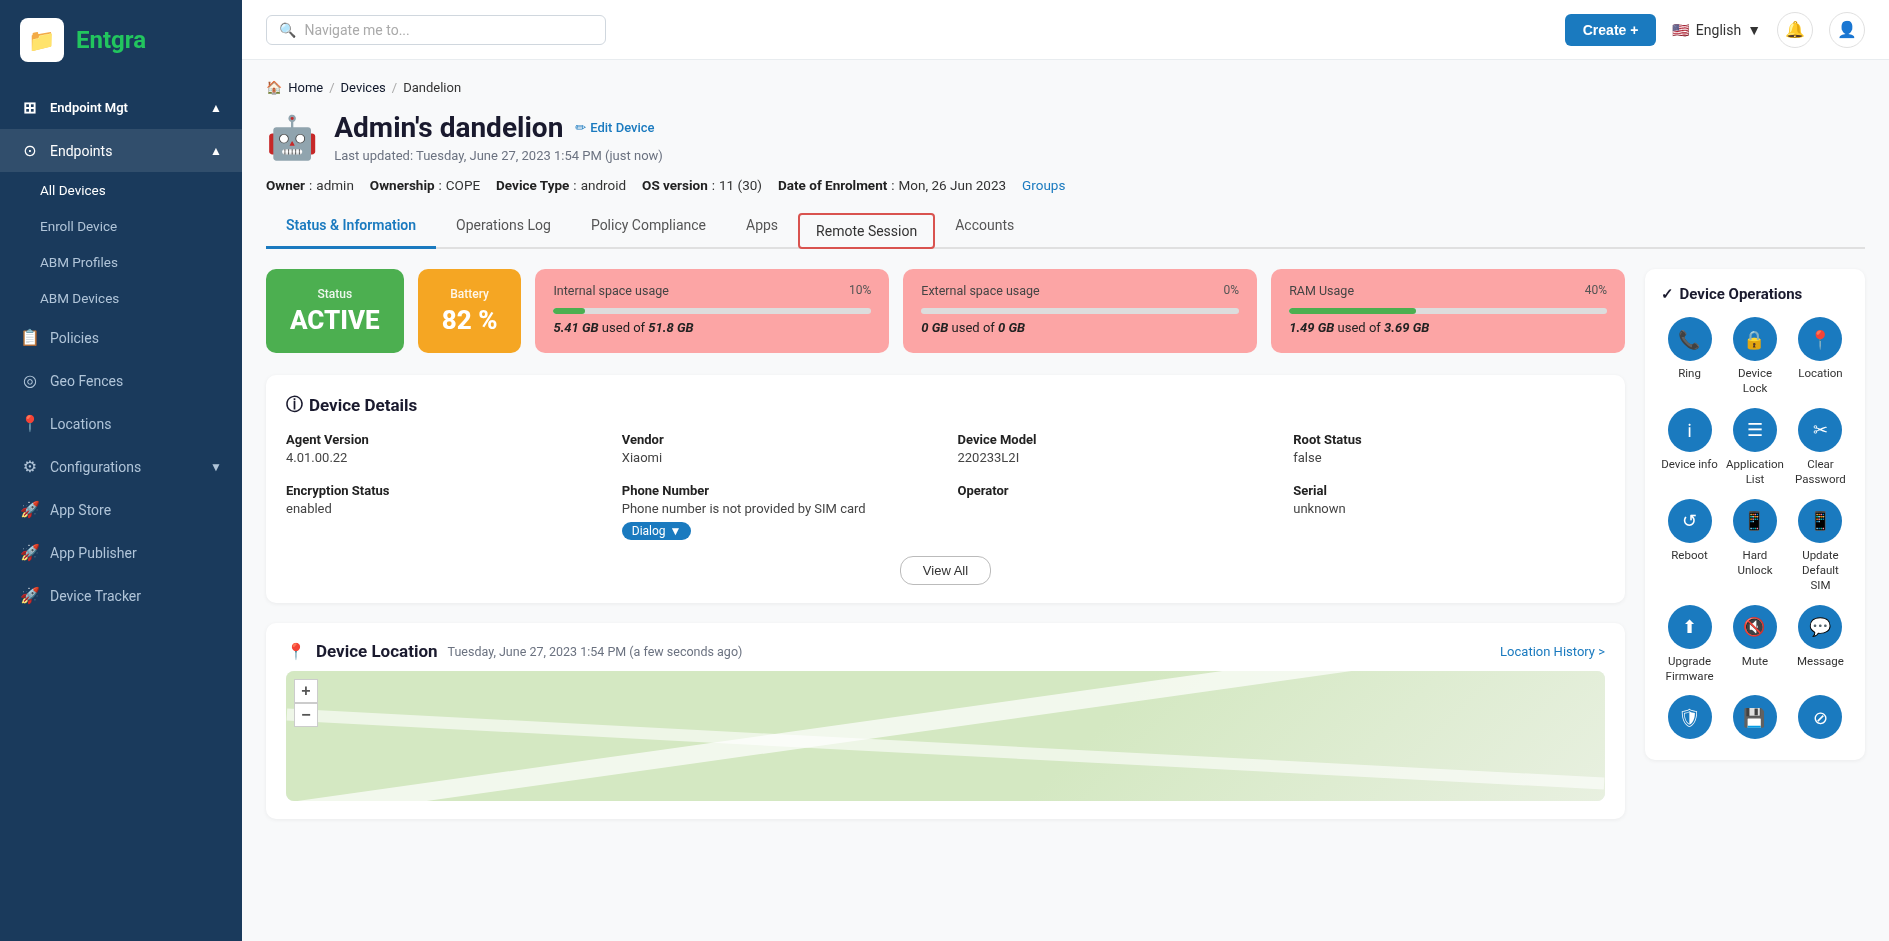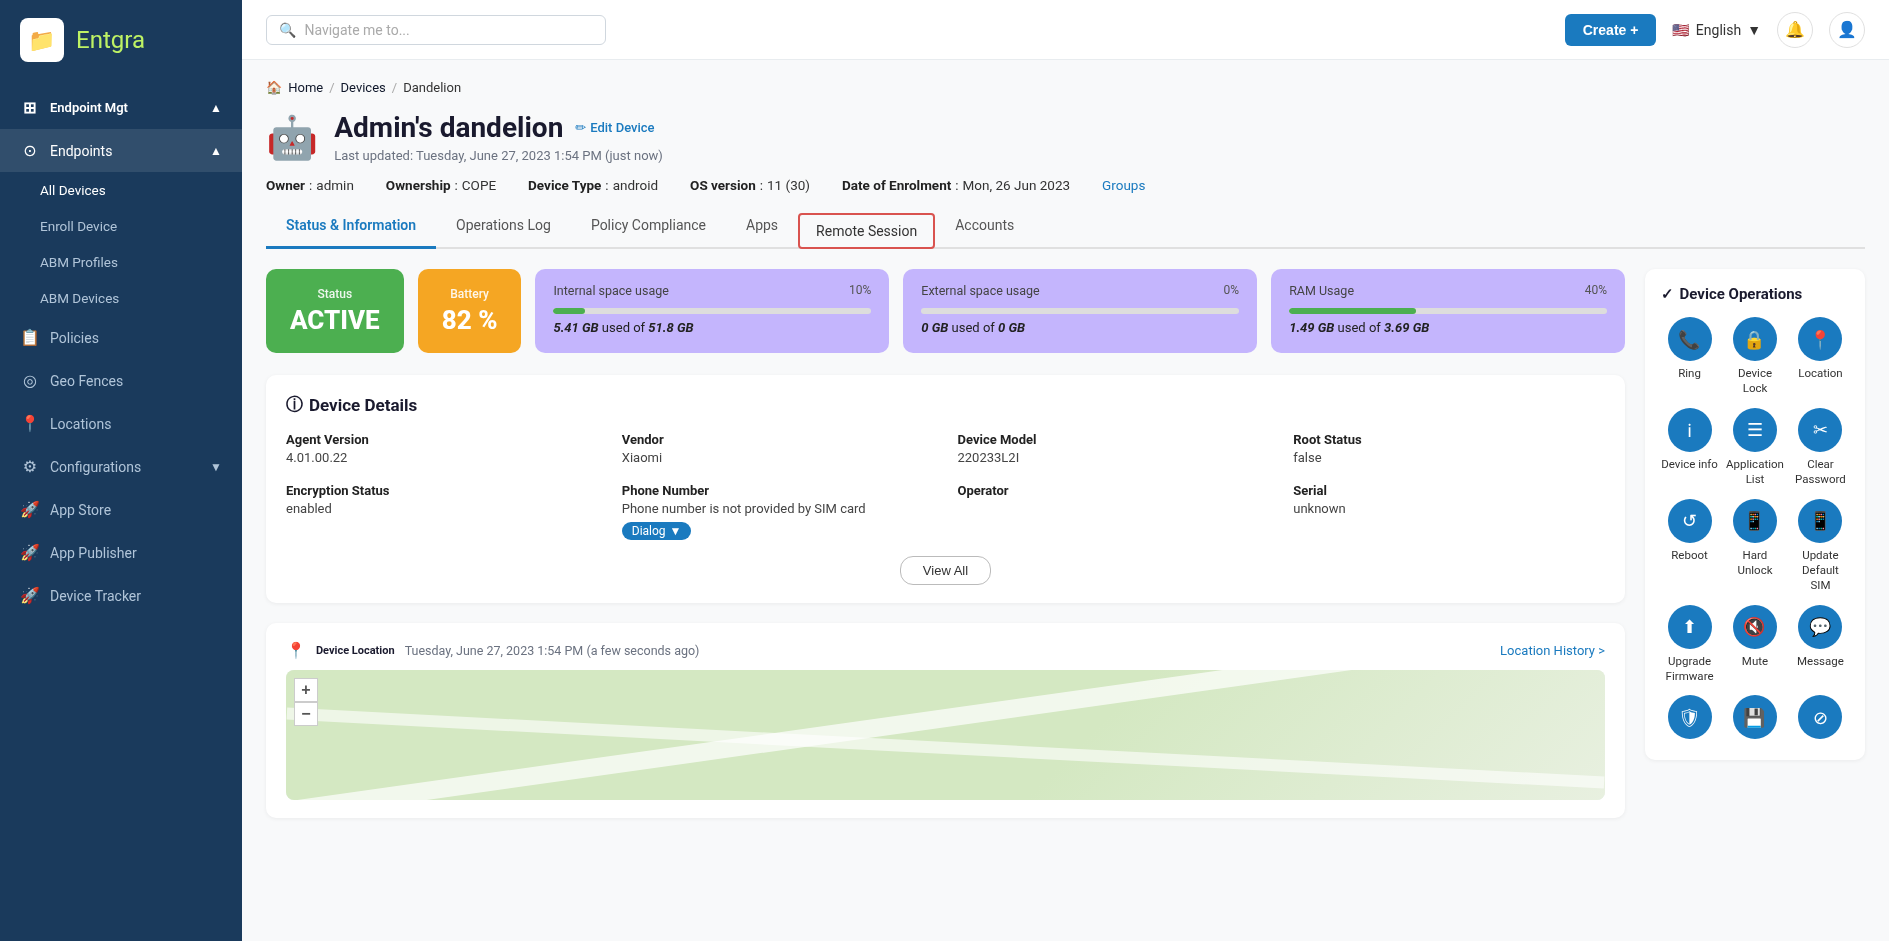--- a/index.html
+++ b/index.html
@@ -29,22 +29,22 @@
       border-radius: 8px;
       display: flex;
       align-items: center;
       justify-content: center;
       color: #1a3a5c;
       font-size: 22px;
       font-weight: bold;
     }
     .logo-text {
       font-size: 24px;
-      font-weight: 400;
-      color: #bef264;
+      font-weight: 700;
+      color: #22c55e;
     }
     .sidebar-section {
       padding: 6px 0;
     }
     .sidebar-item {
       display: flex;
       align-items: center;
       padding: 12px 20px;
       cursor: pointer;
       color: #b0c4d8;
@@ -181,21 +181,21 @@
       font-weight: 500;
     }
     .last-updated {
       font-size: 13px;
       color: #6b7280;
       margin-top: 4px;
     }
 
     .device-meta {
       display: flex;
-      gap: 32px;
+      gap: 16px;
       margin: 14px 0;
       font-size: 13.5px;
       color: #333;
       flex-wrap: wrap;
     }
     .device-meta .meta-item { display: flex; gap: 4px; }
     .device-meta .meta-label { font-weight: 700; color: #222; }
     .groups-link { color: #1a7abf; cursor: pointer; }
 
     
@@ -243,21 +243,21 @@
       border-radius: 10px;
       padding: 18px 24px;
       min-width: 100px;
       text-align: center;
     }
     .status-card.battery { background: #f5a623; }
     .status-card .card-label { font-size: 12px; font-weight: 500; opacity: 0.9; margin-bottom: 4px; }
     .status-card .card-value { font-size: 26px; font-weight: 800; }
 
     .usage-card {
-      background: #c4b5fd;
+      background: #fca5a5;
       border-radius: 10px;
       padding: 14px 18px;
       flex: 1;
       min-width: 160px;
     }
     .usage-card .usage-header {
       display: flex;
       justify-content: space-between;
       font-size: 12px;
       color: #555;
@@ -675,21 +675,21 @@
               <div class="detail-value">unknown</div>
             </div>
           </div>
           <button class="view-all-btn">View All</button>
         </div>
 
         <div class="section-card location-section">
           <div class="location-header">
             <div class="location-title-row">
               <span style="font-size:16px;">📍</span>
-              <span class="section-title" style="margin-bottom:0;font-size:11px;">Device Location</span>
+              <span class="section-title" style="margin-bottom:0;font-size:17px;">Device Location</span>
               <span class="location-timestamp">Tuesday, June 27, 2023 1:54 PM (a few seconds ago)</span>
             </div>
             <span class="location-history-link">Location History &gt;</span>
           </div>
           <div class="map-placeholder">
             <div style="position:absolute;inset:0;background:linear-gradient(135deg,#d4e8c2 60%,#e8f0e0 100%);"></div>
             <div style="position:absolute;top:30%;left:0;right:0;height:18px;background:#fff;opacity:0.7;transform:rotate(-8deg);"></div>
             <div style="position:absolute;top:55%;left:0;right:0;height:12px;background:#fff;opacity:0.6;transform:rotate(3deg);"></div>
             <div class="map-controls">
               <button class="map-btn">+</button>

